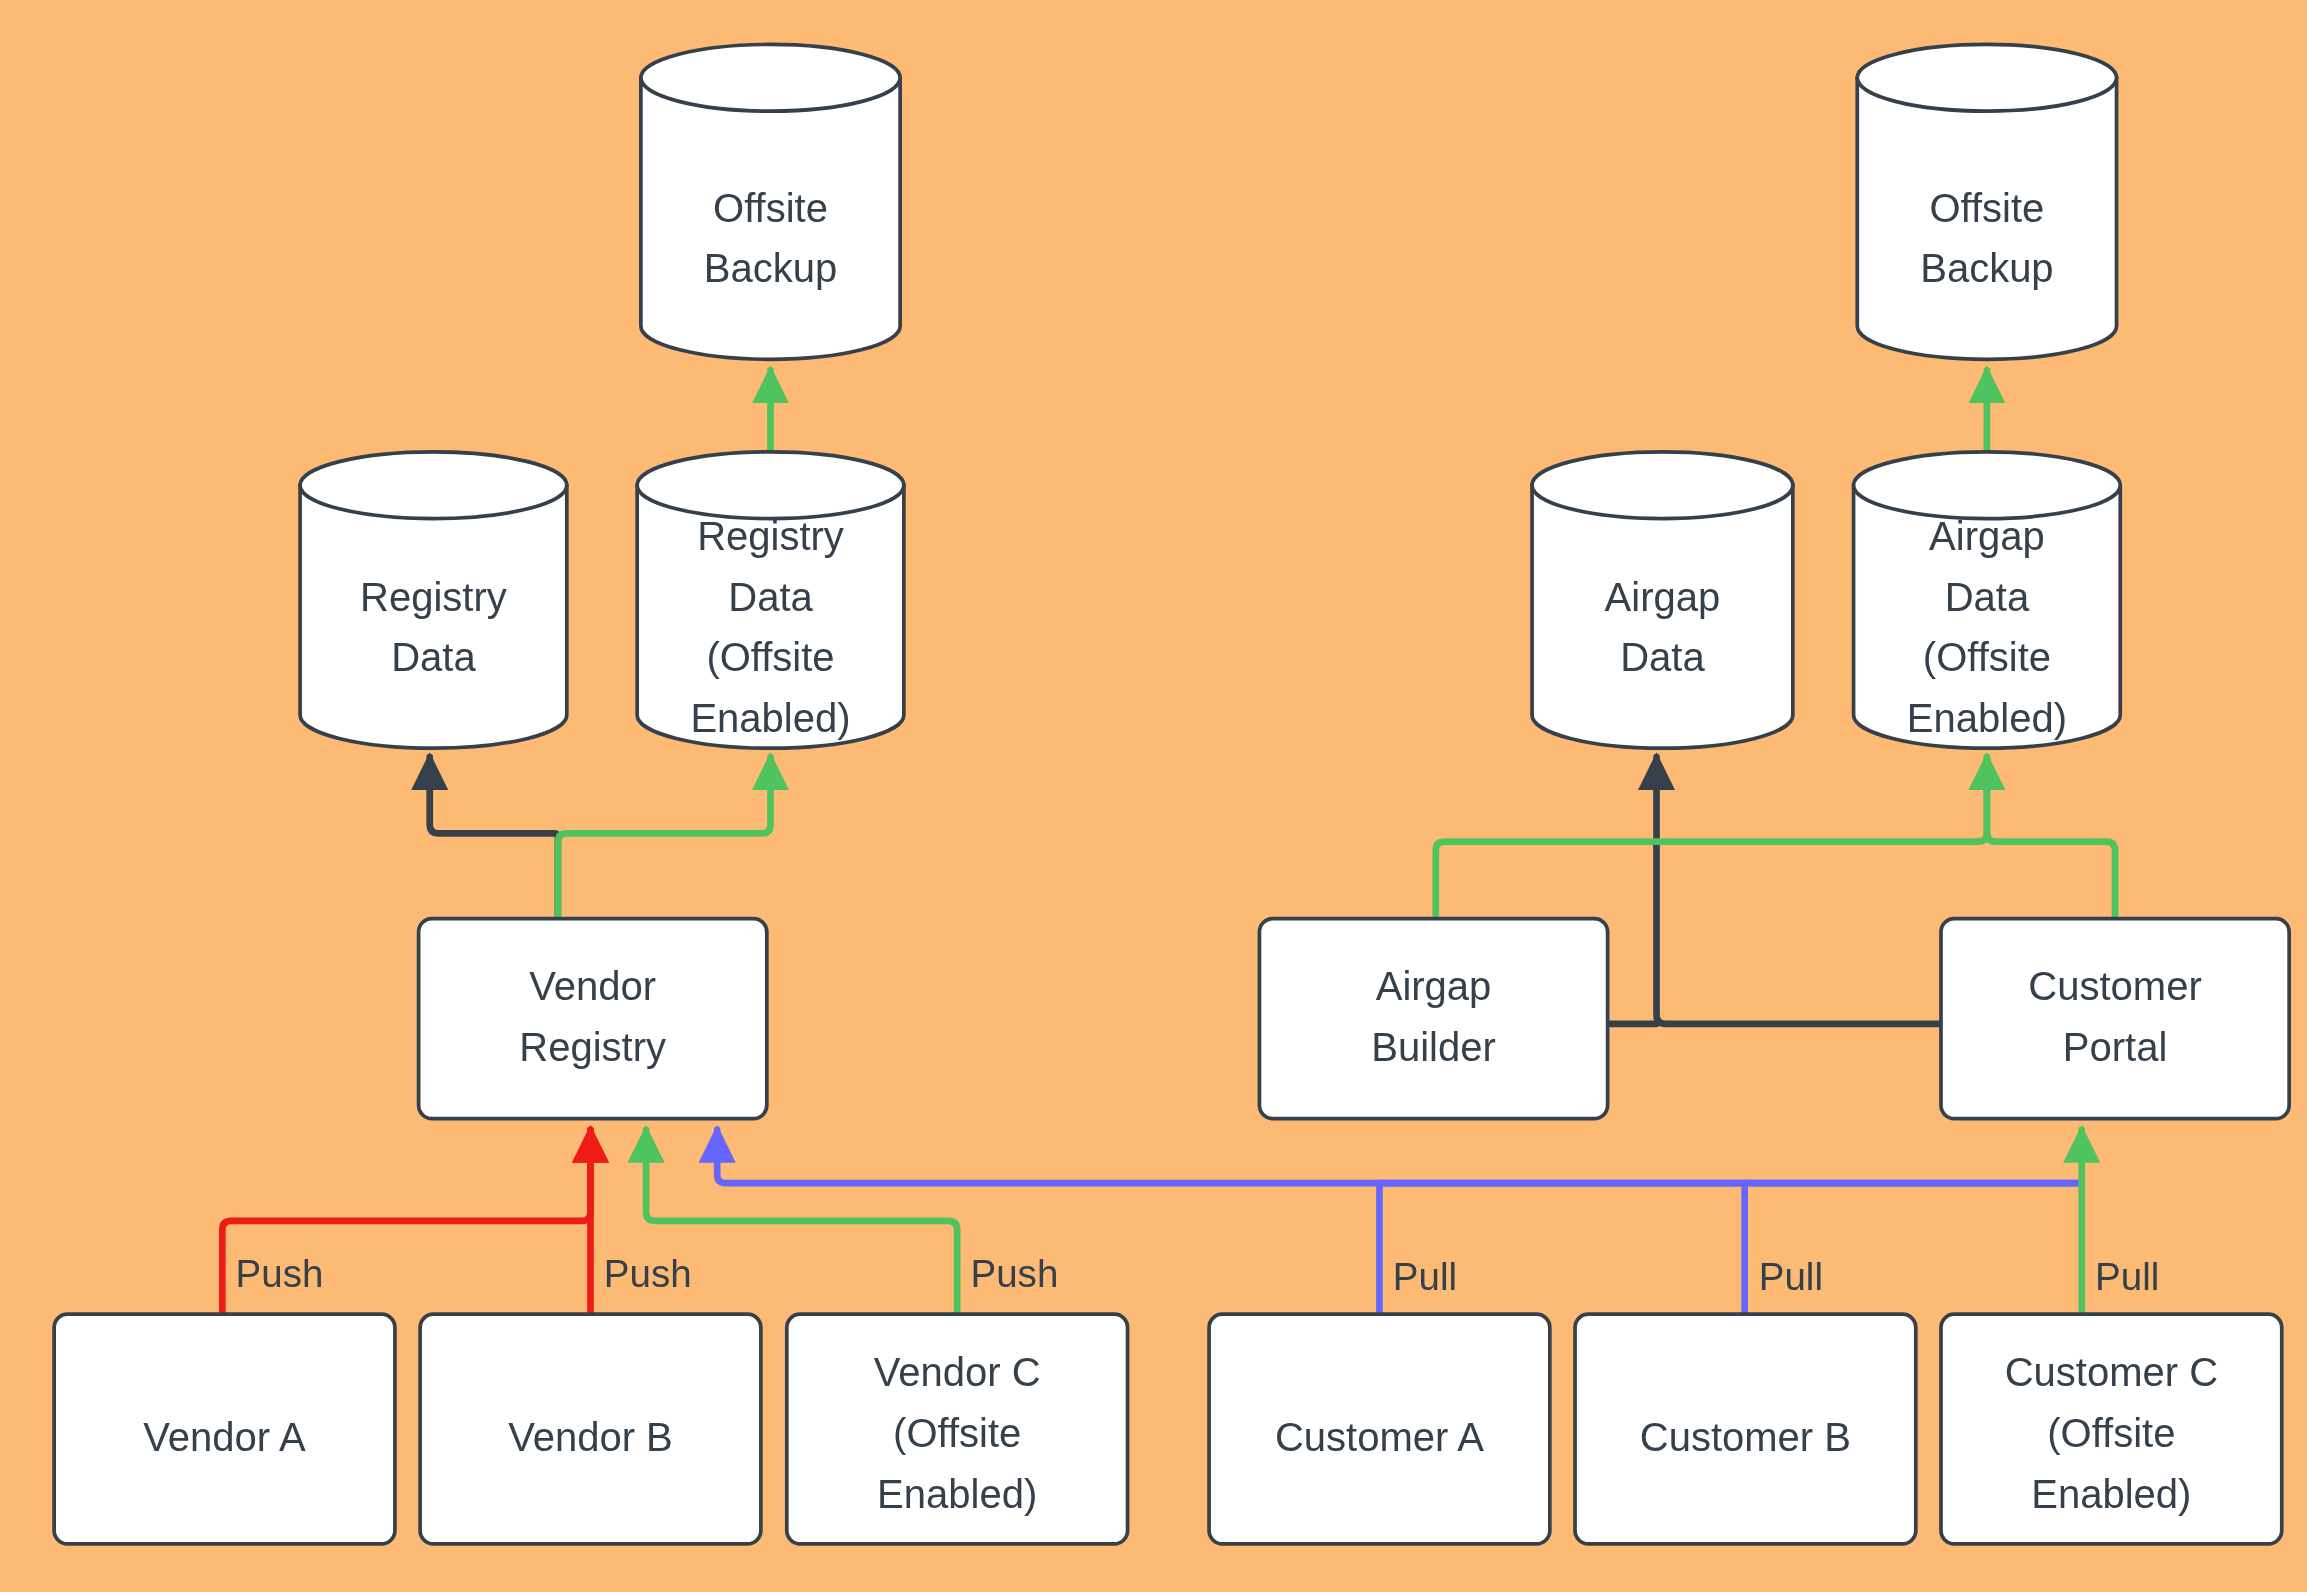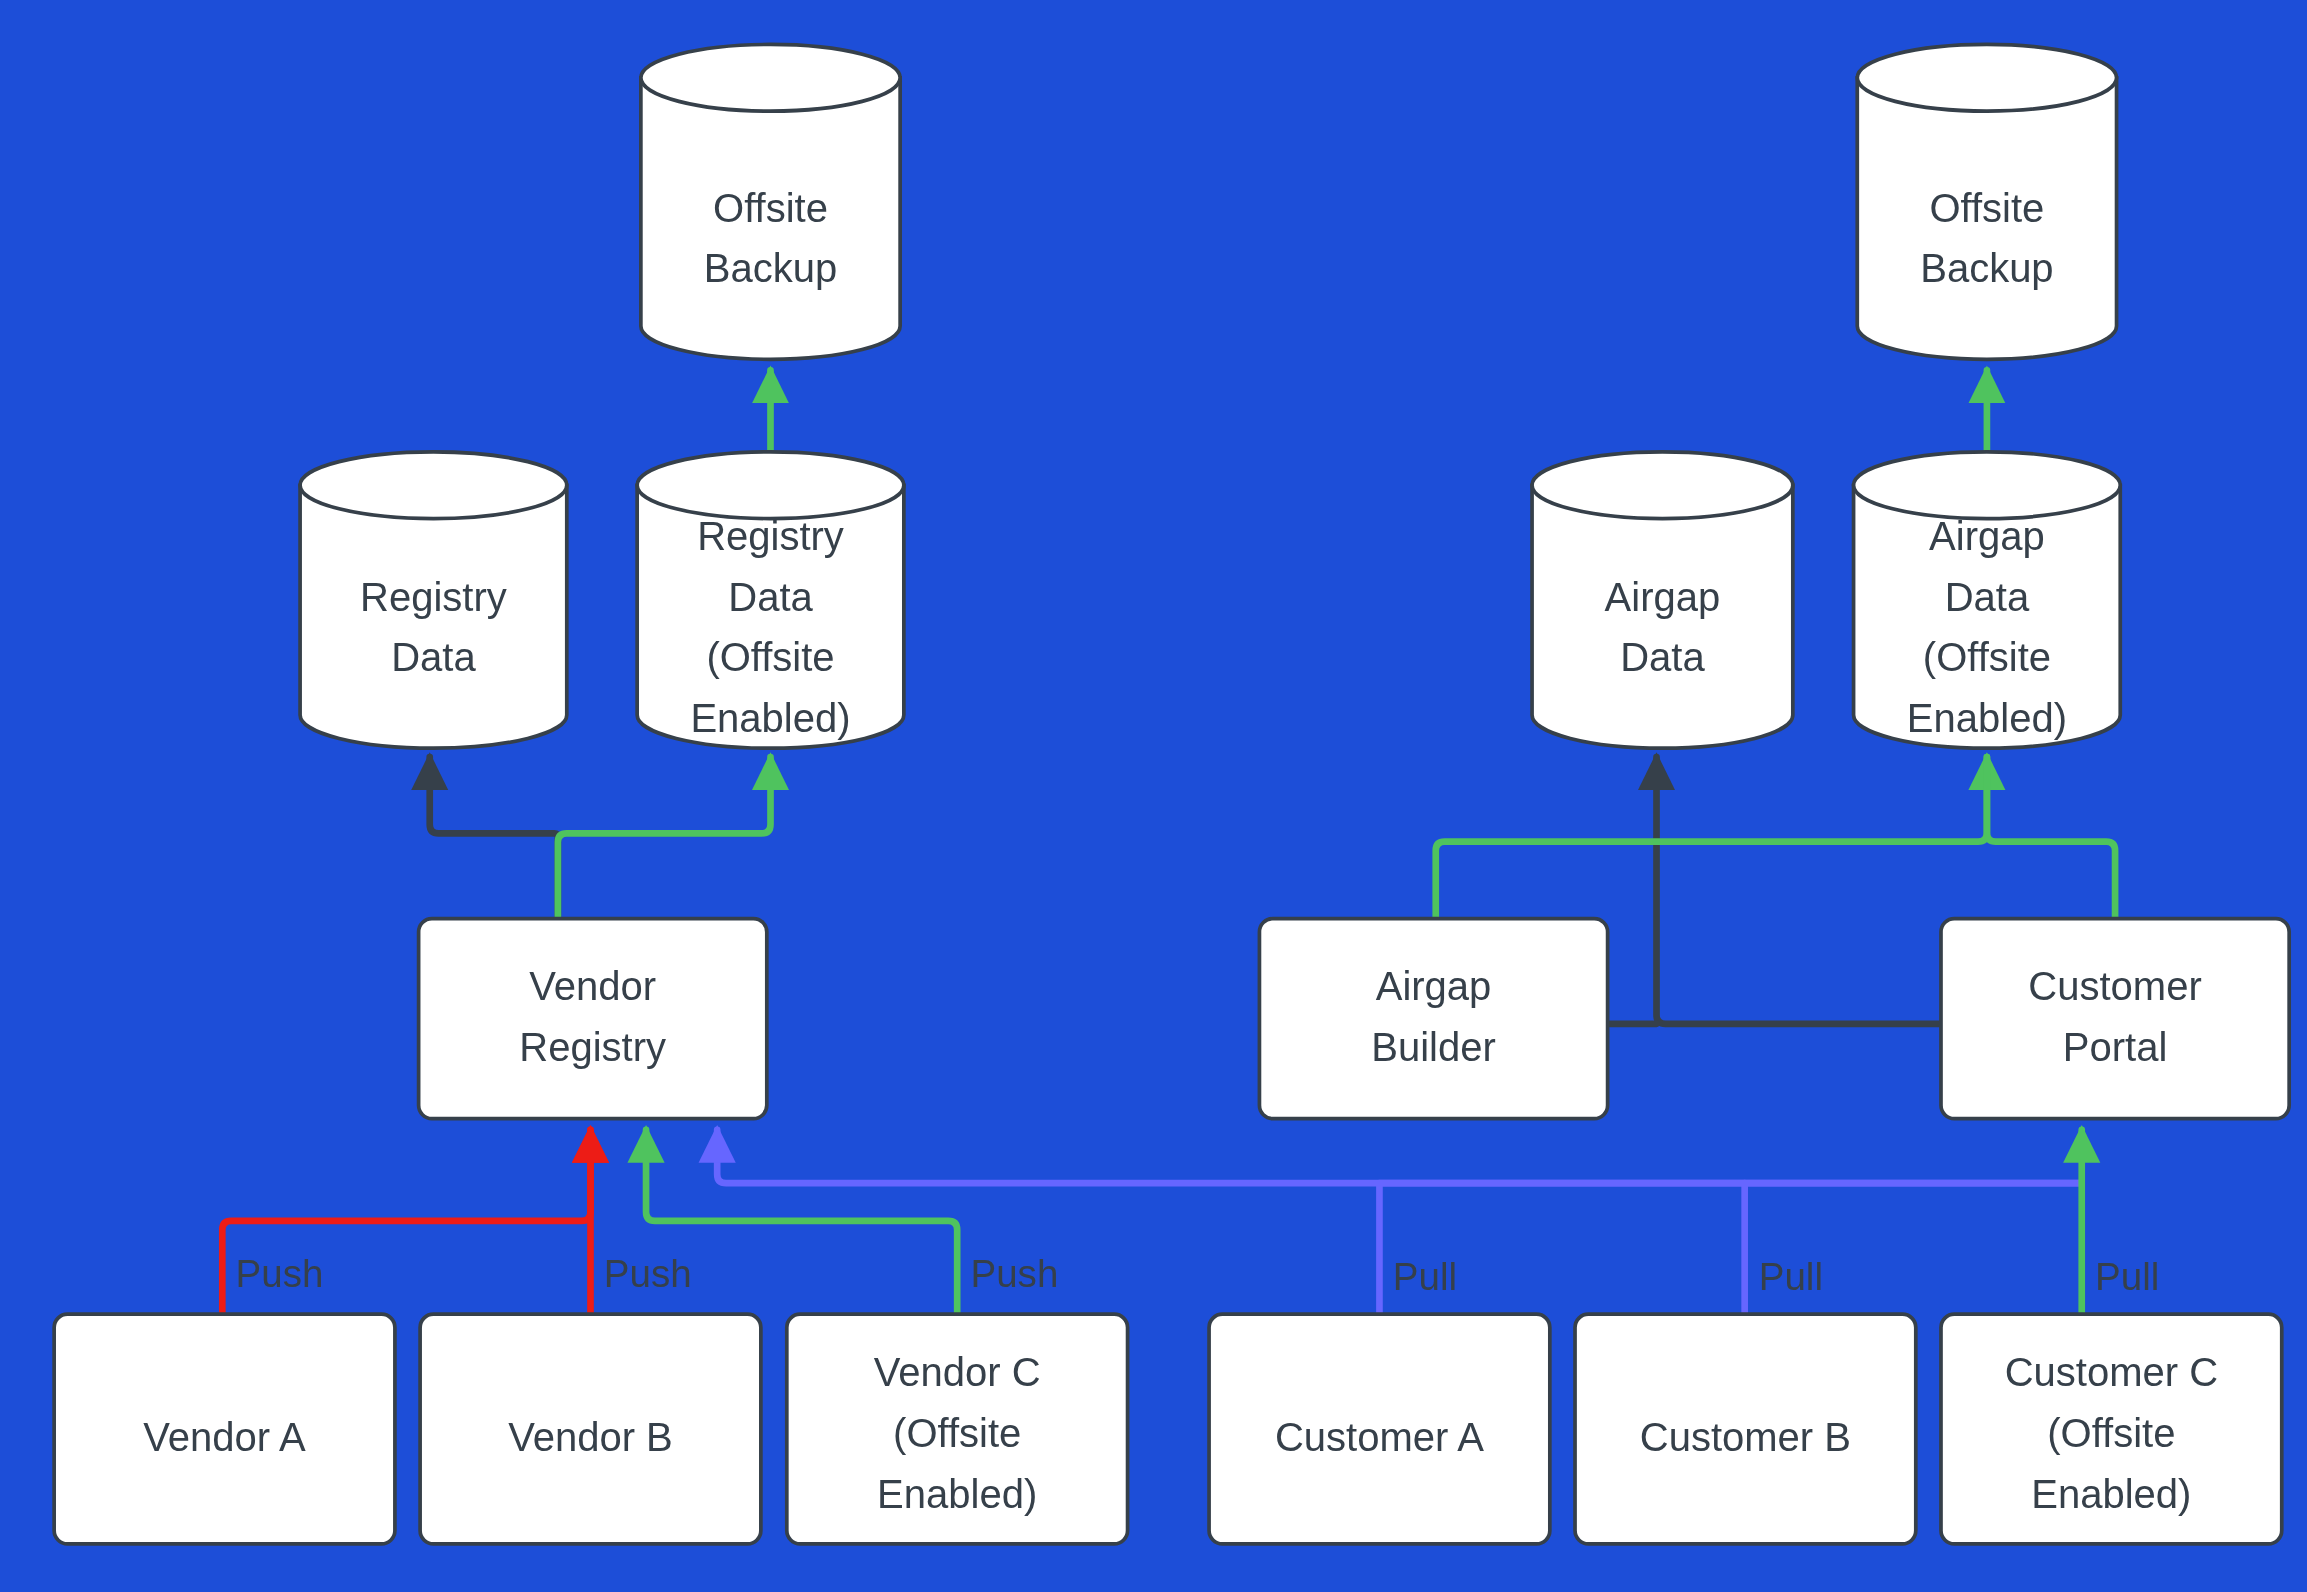--- a/index.html
+++ b/index.html
@@ -1,18 +1,18 @@
 <!DOCTYPE html>
 <html style="font-size:12px"><head>
 <meta charset="utf-8">
 <title>Registry / Airgap Data Flow Diagram</title>
 <style>
   html,body{margin:0;padding:0;background:#ffffff;}
   body{font-family:"Liberation Sans","DejaVu Sans",sans-serif;}
-  #stage{position:relative;width:2307px;height:1592px;background:#1d4ed8;overflow:hidden;}
+  #stage{position:relative;width:2307px;height:1592px;background:#fdba74;overflow:hidden;}
   svg#diagram{position:absolute;left:0;top:0;width:2307px;height:1592px;display:block;}
   .node-label{
     font-family:"Liberation Sans","DejaVu Sans",sans-serif;
     font-size:54px;
     fill:#36404a;
     text-anchor:middle;
     dominant-baseline:middle;
   }
   .edge-label{
     font-family:"Liberation Sans","DejaVu Sans",sans-serif;

